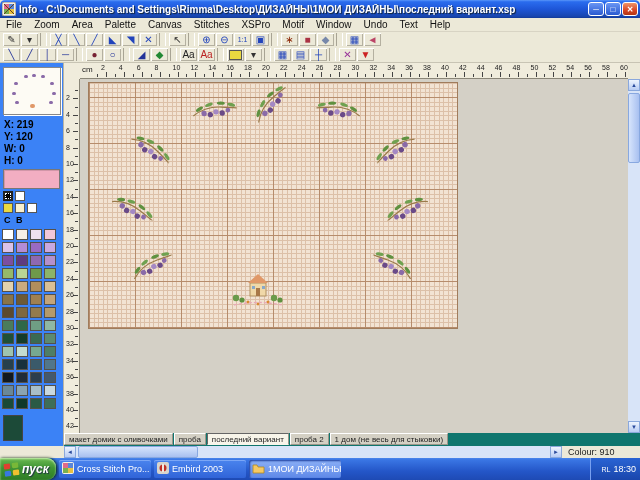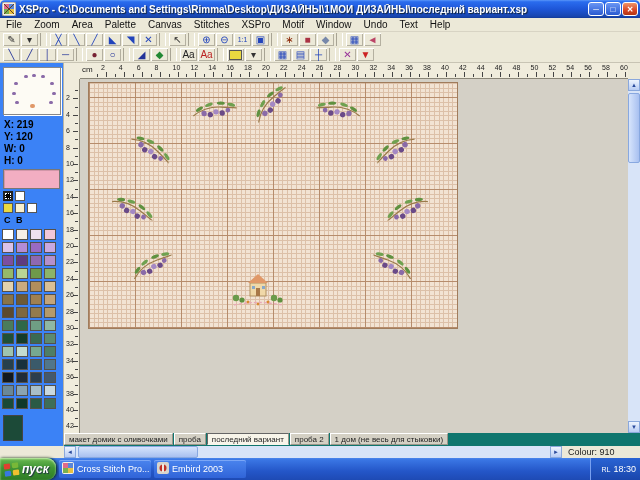--- a/index.html
+++ b/index.html
@@ -112,21 +112,21 @@
     <span class="appicon">
       <svg width="14" height="14" viewBox="0 0 14 14">
         <rect x="0" y="0" width="14" height="14" rx="2" fill="#f4f0e4" stroke="#888"></rect>
         <rect x="2" y="2" width="5" height="5" fill="#e06a8a"></rect>
           <rect x="7" y="2" width="5" height="5" fill="#5a86d8"></rect>
         <rect x="2" y="7" width="5" height="5" fill="#7ab050"></rect>
           <rect x="7" y="7" width="5" height="5" fill="#e8c040"></rect>
         <path d="M2 2 L12 12 M12 2 L2 12" stroke="#604020" stroke-width="1"></path>
       </svg>
     </span>
-    <span class="title-text">XSPro - C:\Documents and Settings\Rimma\Desktop\ДИЗАЙНЫ\1МОИ ДИЗАЙНЫ\последний вариант.xsp</span>
+    <span class="title-text">Info - C:\Documents and Settings\Rimma\Desktop\ДИЗАЙНЫ\1МОИ ДИЗАЙНЫ\последний вариант.xsp</span>
     <span class="winbtn">─</span>
     <span class="winbtn">□</span>
     <span class="winbtn close">✕</span>
   </div>
 
   <div class="menubar" id="menubar">
       <span class="menu-item">File</span>
       <span class="menu-item">Zoom</span>
       <span class="menu-item">Area</span>
       <span class="menu-item">Palette</span>
@@ -615,20 +615,26 @@
           <span>Cross Stitch Pro...</span>
         </span>
         <span class="taskbtn">
           <span class="ticon"><svg width="12" height="12" viewBox="0 0 12 12">
               <rect width="12" height="12" rx="2" fill="#d8d4cc"></rect>
               <circle cx="6" cy="6" r="3.5" fill="#c03028"></circle>
               <rect x="5" y="2" width="2" height="8" fill="#f0e8e0"></rect>
             </svg></span>
           <span>Embird 2003</span>
         </span>
+        <span class="taskbtn active">
+          <span class="ticon"><svg width="13" height="11" viewBox="0 0 13 11">
+              <path d="M1 3 L1 10 L12 10 L12 4 L6 4 L5 2 L1 2 Z" fill="#f5c964" stroke="#b08820" stroke-width="0.8"></path>
+            </svg></span>
+          <span>1МОИ ДИЗАЙНЫ</span>
+        </span>
       </span>
     <div class="tray">
       <span class="trayind">RL</span>
       <span class="clock">18:30</span>
     </div>
   </div>
 
 </div>
 
 </body></html>

